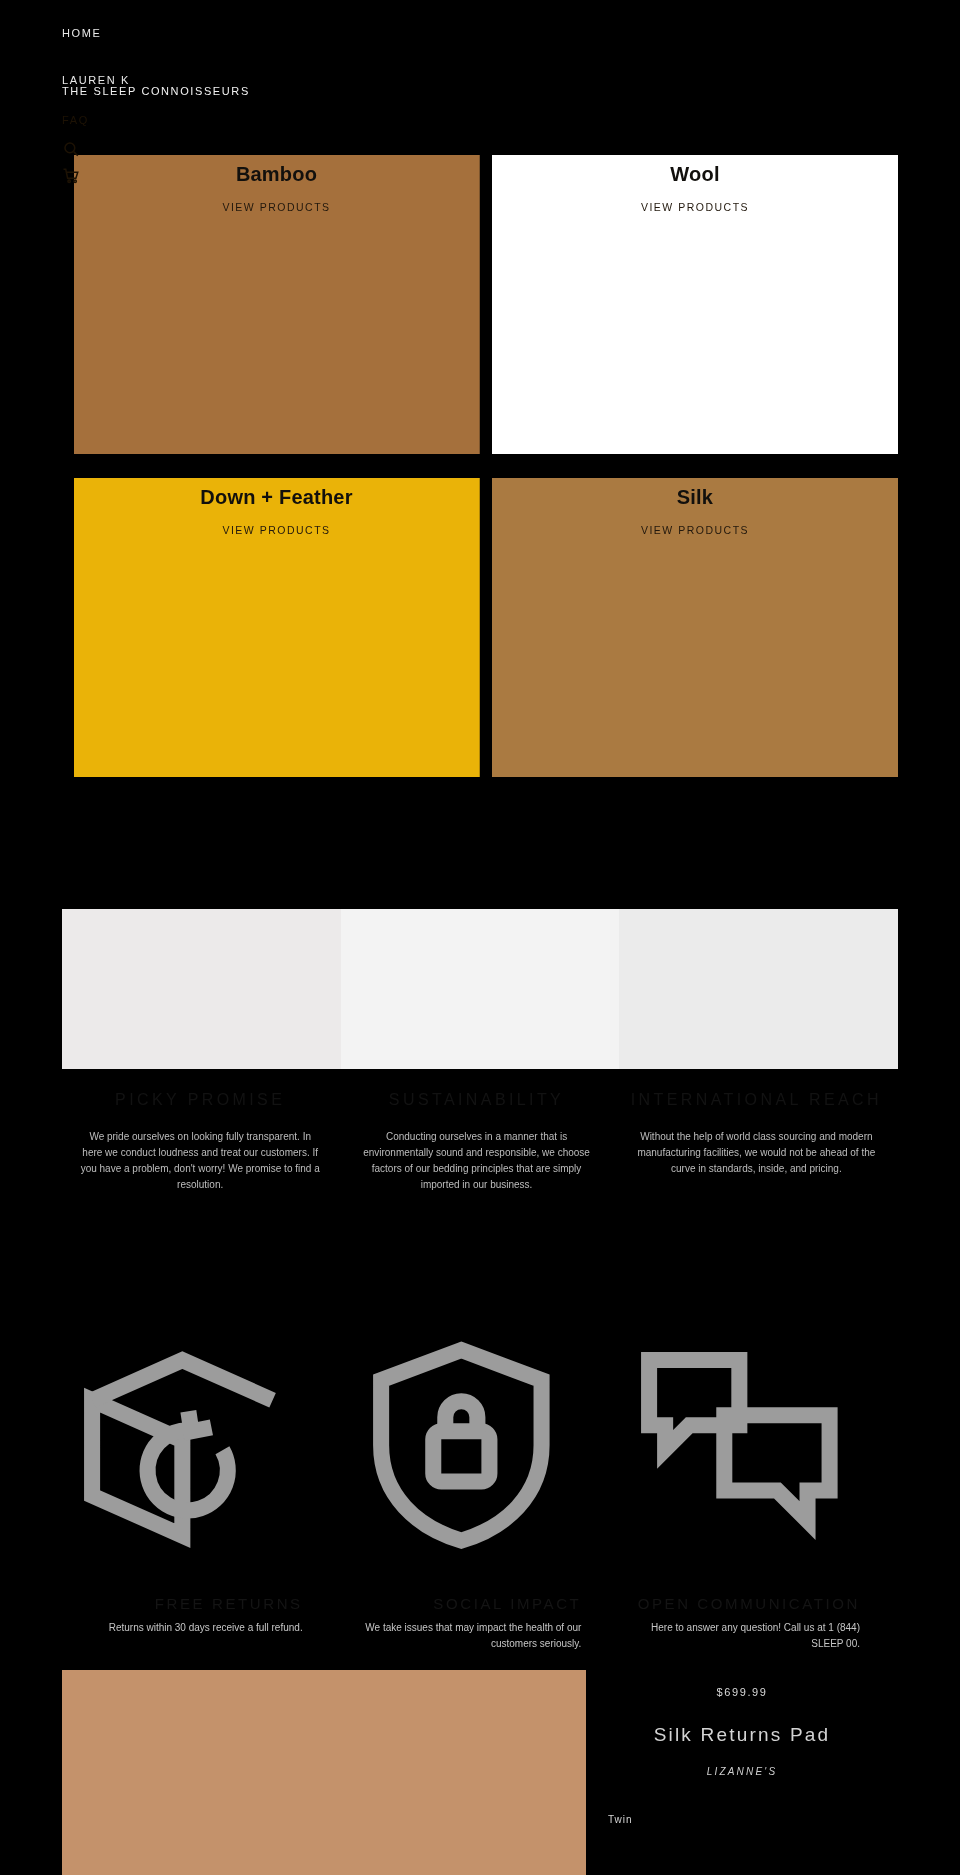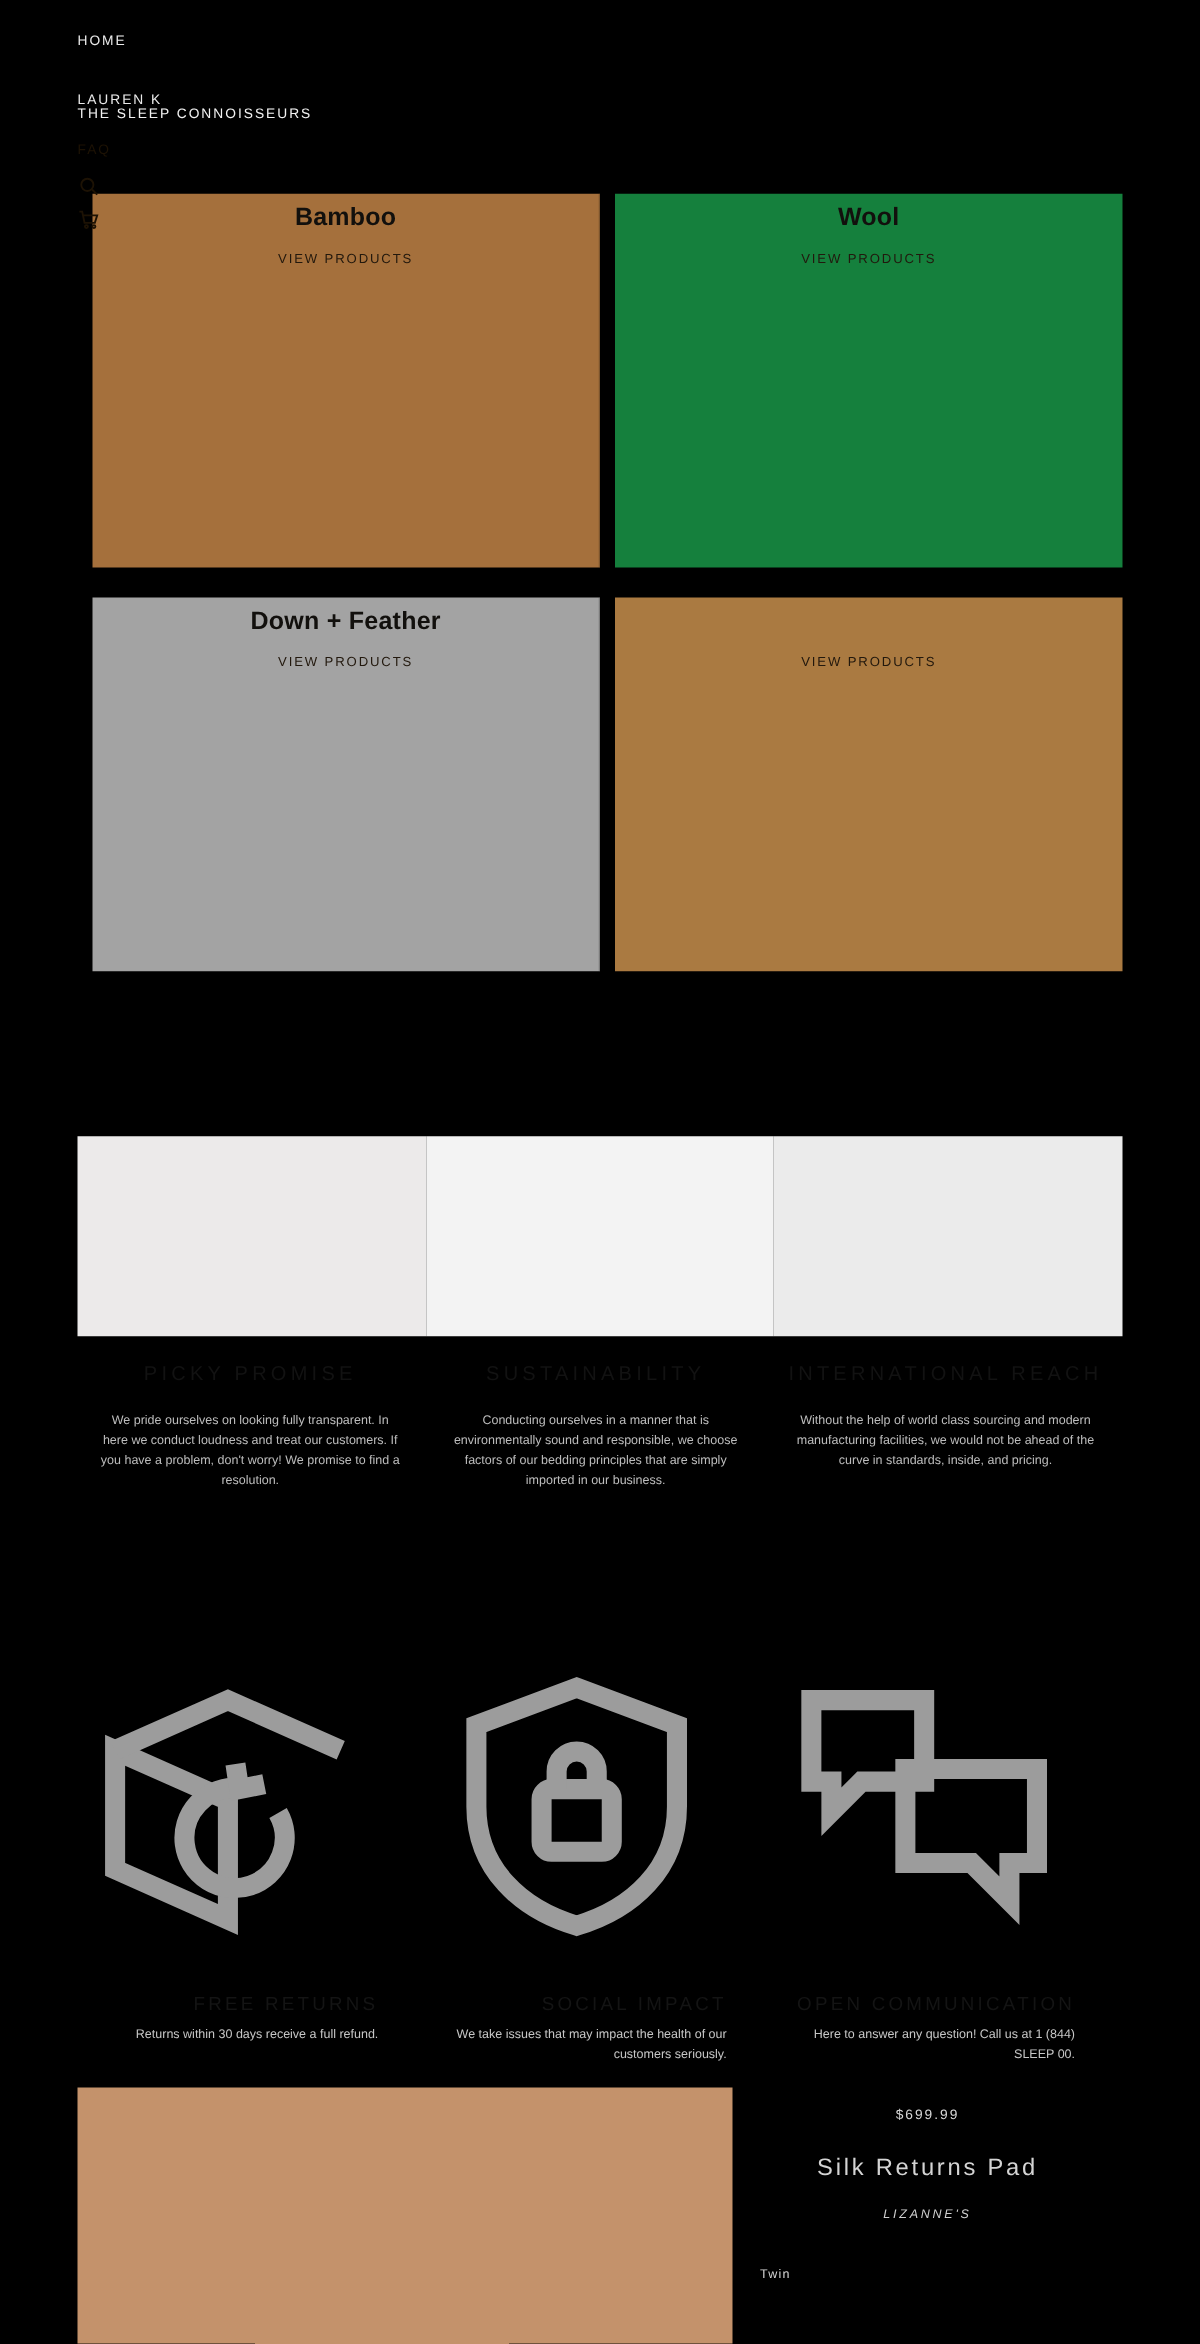--- a/index.html
+++ b/index.html
@@ -75,22 +75,22 @@
   .cat-tile {
     width: 418px;
     height: 299px;
     position: relative;
     cursor: pointer;
     border-right: 1px solid rgba(0,0,0,0.25);
     margin-left: 12px;
   }
   .cat-tile:last-child { border-right: none; }
   .cat-tile.bamboo { background: #a5703c; }
-  .cat-tile.wool   { background: #15803d; }
-  .cat-tile.down   { background: #a3a3a3; }
+  .cat-tile.wool   { background: #ffffff; }
+  .cat-tile.down   { background: #eab308; }
   .cat-tile.silk   { background: #aa7a41; }
 
   .cat-title {
     position: absolute;
     top: 8px;
     left: 0;
     width: 100%;
     text-align: center;
     font-size: 20px;
     font-weight: bold;
@@ -266,20 +266,21 @@
       <div class="cat-title">Wool</div>
       <div class="cat-cta">VIEW PRODUCTS</div>
     </div>
   </div>
   <div class="cat-row">
     <div class="cat-tile down">
       <div class="cat-title">Down + Feather</div>
       <div class="cat-cta">VIEW PRODUCTS</div>
     </div>
     <div class="cat-tile silk">
+      <div class="cat-title">Silk</div>
       <div class="cat-cta">VIEW PRODUCTS</div>
     </div>
   </div>
 </section>
 
 <section class="values">
   <div class="values-images">
     <div class="val-img a"></div>
     <div class="val-img b"></div>
     <div class="val-img c"></div>

